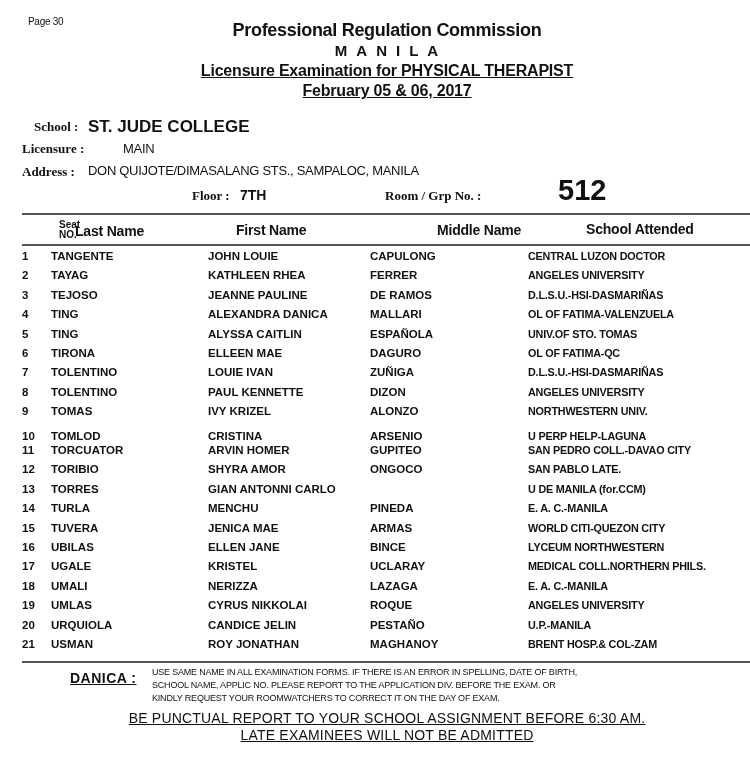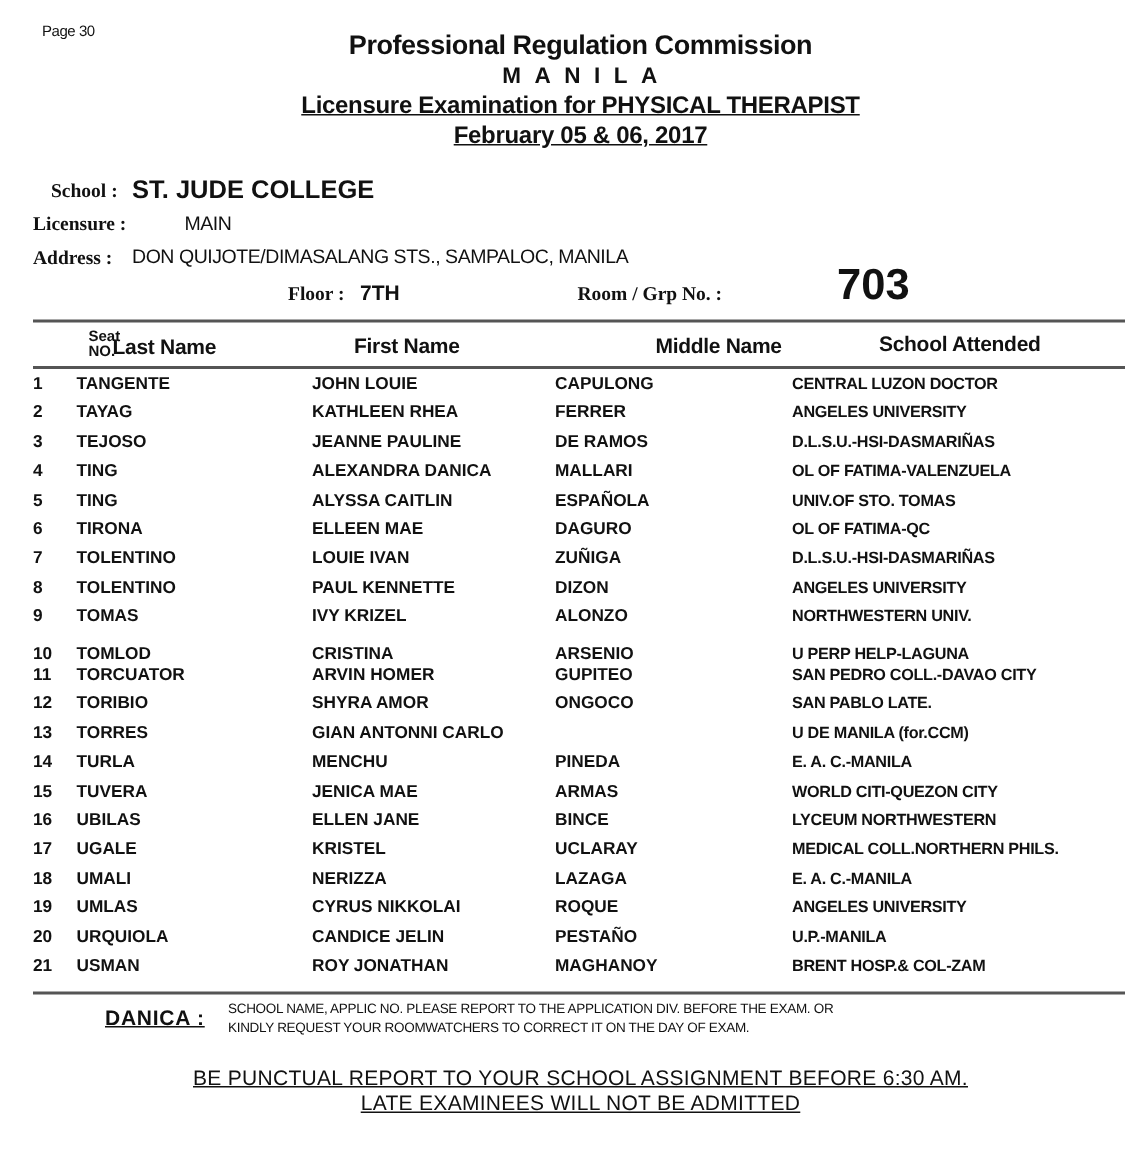--- a/index.html
+++ b/index.html
@@ -46,21 +46,21 @@
 <div class="abs lbl" style="left:22px; top:141px;">Licensure :</div>
 <div class="abs val-sm" style="left:88px; top:141px;margin-left:35px;">MAIN</div>
 
 <div class="abs lbl" style="left:22px; top:164px;">Address :</div>
 <div class="abs val-sm" style="left:88px; top:163px;">DON QUIJOTE/DIMASALANG STS., SAMPALOC, MANILA</div>
 
 <div class="abs lbl" style="left:192px; top:188px;">Floor :</div>
 <div class="abs" style="left:240px; top:187px; font-size:14px; font-weight:bold;">7TH</div>
 
 <div class="abs lbl" style="left:385px; top:188px;">Room / Grp No. :</div>
-<div class="abs" style="left:558px; top:174px; font-size:29px; font-weight:bold;">703</div>
+<div class="abs" style="left:558px; top:174px; font-size:29px; font-weight:bold;">512</div>
 
 <div class="rule" style="top:213px;"></div>
 
 <div class="abs seat-hdr" style="left:24px; top:220px;margin-left:35px;">
   <div>Seat</div>
   <div>NO.</div>
 </div>
 <div class="abs hdr" style="left:51px; top:223px;">Last Name</div>
 <div class="abs hdr" style="left:212px; top:222px;">First Name</div>
 <div class="abs hdr" style="left:374px; top:222px;padding-left:39px;">Middle Name</div>
@@ -215,18 +215,19 @@
       <span class="c-first">ROY JONATHAN</span>
       <span class="c-mid">MAGHANOY</span>
       <span class="c-school">BRENT HOSP.&amp; COL-ZAM</span>
     </div>
   </div>
 
 <div class="rule" style="top:661px;"></div>
 
 <div class="abs remarks-lbl">DANICA :</div>
 <div class="abs remarks-txt" style="left:152px;">
+  <span class="rem-line">USE SAME NAME IN ALL EXAMINATION FORMS. IF THERE IS AN ERROR IN SPELLING, DATE OF BIRTH,</span>
   <span class="rem-line">SCHOOL  NAME,  APPLIC NO.  PLEASE REPORT TO THE APPLICATION DIV. BEFORE THE EXAM. OR</span>
   <span class="rem-line">KINDLY REQUEST YOUR ROOMWATCHERS TO CORRECT IT ON THE DAY OF EXAM.</span>
 </div>
 
 <div class="abs center punct1">BE PUNCTUAL  REPORT TO YOUR SCHOOL ASSIGNMENT BEFORE 6:30 AM.</div>
 <div class="abs center punct2">LATE EXAMINEES WILL NOT BE ADMITTED</div>
 
 </body></html>

